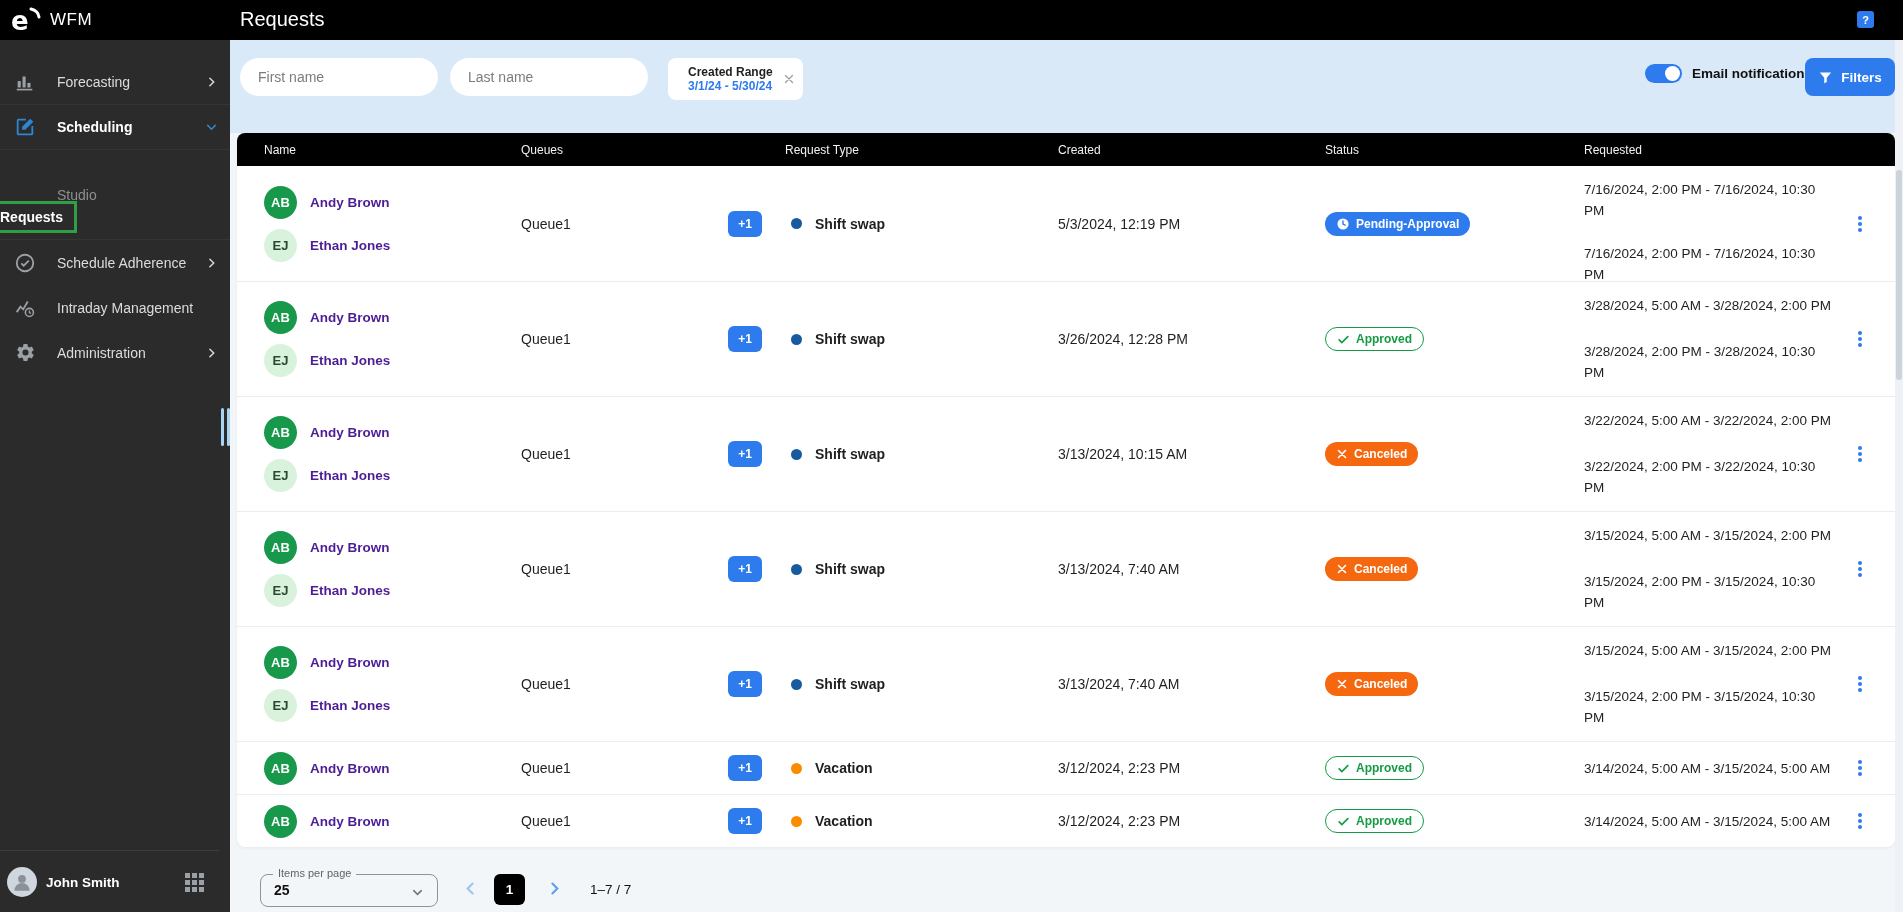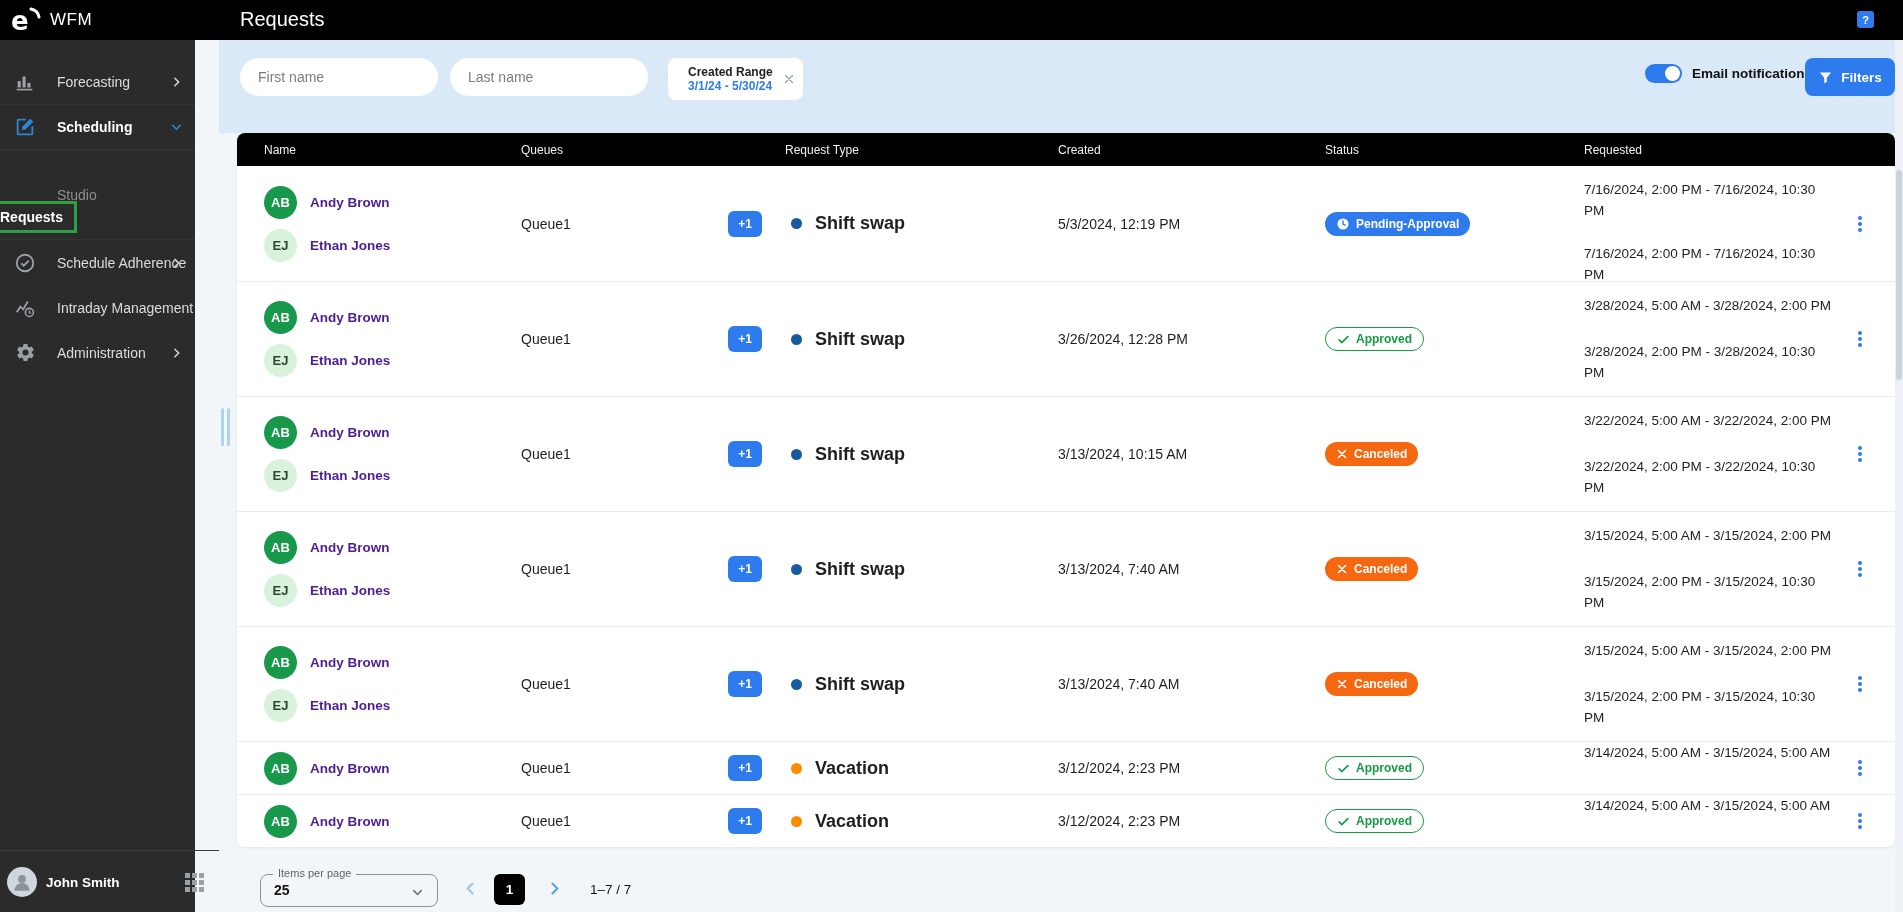--- a/index.html
+++ b/index.html
@@ -7,21 +7,21 @@
   body { font-family:"Liberation Sans", sans-serif; background:#f3f6f9; position:relative; color:#1f1f1f; }
 
   
   .topbar { position:absolute; left:0; top:0; width:1903px; height:40px; background:#000; z-index:30; }
   .logo { position:absolute; left:10px; top:5px; width:32px; height:30px; }
   .brand { position:absolute; left:50px; top:10px; color:#fff; font-size:17px; letter-spacing:0.5px; }
   .page-title { position:absolute; left:240px; top:8px; color:#fff; font-size:20px; }
   .help-badge { position:absolute; left:1857px; top:11px; width:17px; height:17px; background:#2e7bee; border-radius:3px; color:#fff; font-size:11px; font-weight:bold; display:flex; align-items:center; justify-content:center; cursor:pointer; }
 
   
-  .sidebar { position:absolute; left:0; top:40px; width:195px; height:872px; background:#2b2b2b; z-index:20; }
+  .sidebar { position:absolute; left:0; top:40px; width:230px; height:872px; background:#2b2b2b; z-index:20; }
   .nav { padding-top:20px; }
   .nav-item { position:relative; height:45px; display:flex; align-items:center; cursor:pointer; }
   .nav-item.hairline { border-bottom:1px solid rgba(255,255,255,0.05); }
   .nav-icon { position:absolute; left:13px; top:50%; transform:translateY(-50%); width:24px; height:24px; display:flex; align-items:center; justify-content:center; }
   .nav-label { margin-left:57px; font-size:14px; color:#dcdcdc; white-space:nowrap; }
   .nav-item.active .nav-label, .nav-item.selected .nav-label { color:#fff; font-weight:bold; }
   .nav-item.disabled .nav-label { color:#8f8f8f;margin-top:44px; }
   .focus-ring { display:inline-block; border:3px solid #2f9e44; padding:5px 11px; margin-left:-14px; }
   .nav-chevron { position:absolute; right:12px; top:50%; transform:translateY(-50%); color:#d5d5d5; display:flex; }
   .nav-chevron.blue { color:#2e86d2; }
@@ -64,28 +64,28 @@
   .c-name { left:27px; width:250px; flex-direction:column; justify-content:center; align-items:flex-start; gap:10px; }
   .person { display:flex; align-items:center; gap:13px; }
   .avatar { width:33px; height:33px; border-radius:50%; display:flex; align-items:center; justify-content:center; font-size:13px; font-weight:bold;text-align:center; }
   .avatar.solid { background:#17984b; color:#fff; }
   .avatar.light { background:#d9f2dc; color:#2b4a33; }
   .person-name { font-size:13.5px; font-weight:bold; color:#4c1d95; }
   .c-queues { left:284px; width:190px; font-size:14px; }
   .c-type { left:491px; width:260px; gap:0; }
   .plus-badge { width:34px; height:26px; background:#2e7bee; border-radius:6px; color:#fff; font-size:12px; font-weight:bold; display:flex; align-items:center; justify-content:center; }
   .type-dot { width:11px; height:11px; border-radius:50%; margin-left:29px; }
-  .type-label { font-size:18px; font-weight:bold; margin-left:13px; }
+  .type-label { font-size:14px; font-weight:bold; margin-left:13px; }
   .c-created { left:821px; width:230px; font-size:14px; }
   .c-status { left:1088px; width:220px; }
   .status-badge { height:24px; border-radius:12px; display:flex; align-items:center; gap:6px; padding:0 11px; font-size:12px; font-weight:bold; }
   .status-badge.pending { background:#2e7bee; color:#fff; }
   .status-badge.approved { background:#fff; border:1.5px solid #169b45; color:#169b45; }
   .status-badge.canceled { background:#f5680f; color:#fff; }
-  .c-requested { left:1347px; width:252px; flex-direction:column; align-items:flex-start; justify-content:flex-start; gap:22px; font-size:13.5px; line-height:21px; }
+  .c-requested { left:1347px; width:252px; flex-direction:column; align-items:flex-start; justify-content:center; gap:22px; font-size:13.5px; line-height:21px; }
   .row.tall .c-requested { justify-content:space-between; padding:13px 0; }
   .c-kebab { left:1608px; width:30px; justify-content:center; }
   .kebab { display:flex; flex-direction:column; gap:2px; cursor:pointer; padding:4px; }
   .kebab i { width:4px; height:4px; border-radius:50%; background:#2e7bee; display:block; }
 
   .scroll-track { position:absolute; right:0; top:40px; width:8px; height:872px; background:#eef1f5; }
   .scroll-thumb { position:absolute; right:1px; top:130px; width:6px; height:210px; border-radius:3px; background:#ccd4db; }
 
   
   .pager-select { position:absolute; left:260px; top:874px; width:178px; height:33px; border:1px solid #8d9399; border-radius:8px; background:transparent; cursor:pointer; }

